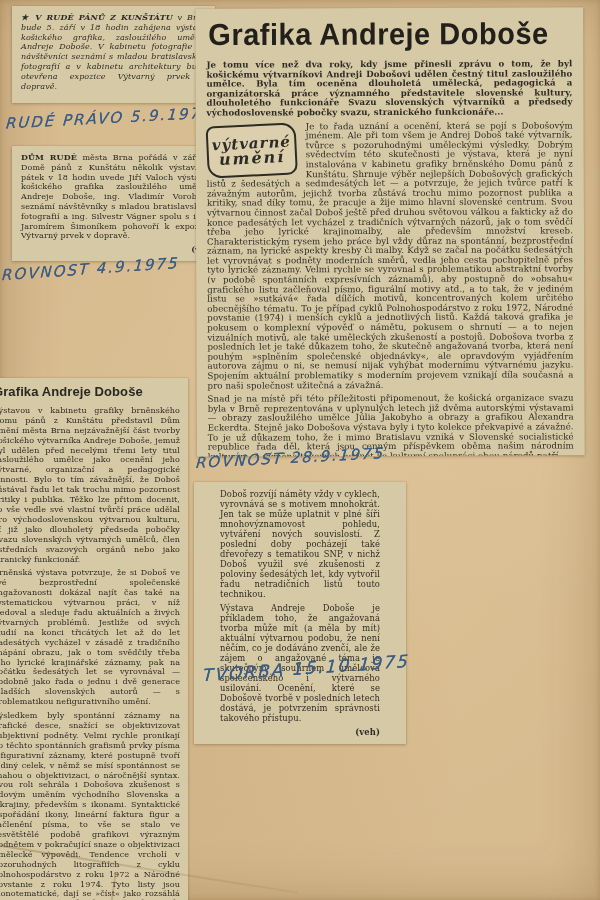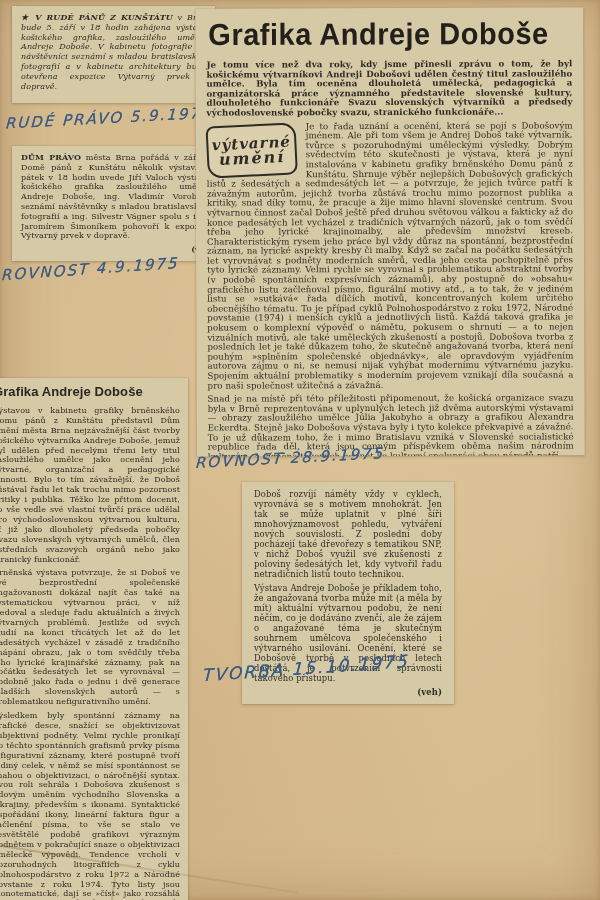--- a/index.html
+++ b/index.html
@@ -71,21 +71,21 @@
 
   <div class="clip news" style="left:12px; top:6px; width:186px; padding:7px 8px 8px 9px; font-style:italic;">
     <p><span class="lead">★</span>
       <span class="lead">V RUDÉ PÁNŮ Z KUNŠTÁTU</span>
       <span>v Brně bude 5. září v 18 hodin zahájena výstava košického grafika, zasloužilého umělce Andreje Doboše. V kabinetu fotografie se návštěvníci seznámí s mladou bratislavskou fotografií a v kabinetu architektury bude otevřena expozice Výtvarný prvek v dopravě.</span></p>
   </div>
 
   <div class="hand" style="left:6px; top:109px; font-size:15px; transform:rotate(-3deg) skewX(-8deg);">RUDÉ PRÁVO 5.9.1975</div>
 
   <div class="clip news" style="left:12px; top:146px; width:188px; padding:7px 8px 6px 9px;">
-    <p><span class="lead">DŮM PRÁVO</span>
+    <p><span class="lead">DŮM RUDÉ</span>
       <span>města Brna pořádá v září v Domě pánů z Kunštátu několik výstav. V pátek v 18 hodin uvede Jiří Valoch výstavu košického grafika zasloužilého umělce Andreje Doboše, ing. Vladimír Vorobjov seznámí návštěvníky s mladou bratislavskou fotografií a ing. Silvestr Vágner spolu s ing. Jaromírem Šimoníkem pohovoří k expozici Výtvarný prvek v dopravě.</span></p>
     <div class="sig-right">(va)</div>
   </div>
 
   <div class="hand" style="left:2px; top:260px; font-size:15px; transform:rotate(-4deg) skewX(-8deg);">ROVNOST 4.9.1975</div>
 
   <div class="clip" style="left:196px; top:8px; width:388px; height:448px; padding:8px 11px; box-sizing:border-box; transform:rotate(-0.2deg); overflow:hidden;">
     <div class="headline">Grafika Andreje Doboše</div>
     <div class="news" style="font-size:8.6px; line-height:9.6px;">
       <p class="lead">Je tomu více než dva roky, kdy jsme přinesli zprávu o tom, že byl košickému výtvarníkovi Andreji Dobošovi udělen čestný titul zasloužilého umělce. Byla tím oceněna dlouholetá umělecká, pedagogická a organizátorská práce významného představitele slovenské kultury, dlouholetého funkcionáře Svazu slovenských výtvarníků a předsedy východoslovenské pobočky svazu, stranického funkcionáře...</p>
@@ -93,21 +93,21 @@
             <span class="l1">výtvarné</span>
             <span class="l2">umění</span>
           </span><span>Je to řada uznání a ocenění, která se pojí s Dobošovým jménem. Ale při tom všem je Andrej Doboš také výtvarník, tvůrce s pozoruhodnými uměleckými výsledky. Dobrým svědectvím této skutečnosti je výstava, která je nyní instalována v kabinetu grafiky brněnského Domu pánů z Kunštátu. Shrnuje výběr nejlepších Dobošových grafických listů z šedesátých a sedmdesátých let — a potvrzuje, že jejich tvůrce patří k závažným autorům, jejichž tvorba zůstává trochu mimo pozornost publika a kritiky, snad díky tomu, že pracuje a žije mimo hlavní slovenské centrum. Svou výtvarnou činnost začal Doboš ještě před druhou světovou válkou a fakticky až do konce padesátých let vycházel z tradičních výtvarných názorů, jak o tom svědčí třeba jeho lyrické krajinomalby, ale především množství kreseb. Charakteristickým rysem jeho práce byl vždy důraz na spontánní, bezprostřední záznam, na lyrické aspekty kresby či malby. Když se začal na počátku šedesátých let vyrovnávat s podněty moderních směrů, vedla jeho cesta pochopitelně přes tyto lyrické záznamy. Velmi rychle se vyrovnal s problematikou abstraktní tvorby (v podobě spontánních expresívních záznamů), aby postupně do »obsahu« grafického listu začleňoval písmo, figurální motivy atd., a to tak, že v jediném listu se »sutkává« řada dílčích motivů, koncentrovaných kolem určitého obecnějšího tématu. To je případ cyklů Polnohospodárstvo z roku 1972, Národné povstanie (1974) i menších cyklů a jednotlivých listů. Každá taková grafika je pokusem o komplexní výpověď o námětu, pokusem o shrnutí — a to nejen vizuálních motivů, ale také uměleckých zkušeností a postojů. Dobošova tvorba z posledních let je také důkazem toho, že skutečně angažovaná tvorba, která není pouhým »splněním společenské objednávky«, ale opravdovým vyjádřením autorova zájmu o ni, se nemusí nijak vyhýbat modernímu výtvarnému jazyku. Spojením aktuální problematiky s moderním projevem vznikají díla současná a pro naši společnost užitečná a závažná.</span></p>
       <p>Snad je na místě při této příležitosti připomenout, že košická organizace svazu byla v Brně reprezentována v uplynulých letech již dvěma autorskými výstavami — obrazy zasloužilého umělce Júlia Jakobyho a obrazy a grafikou Alexandra Eckerdta. Stejně jako Dobošova výstava byly i tyto kolekce překvapivé a závažné. To je už důkazem toho, že i mimo Bratislavu vzniká v Slovenské socialistické republice řada děl, která jsou cenným příspěvkem oběma našim národním kulturám. A výměna takových hodnot ke kulturní spolupráci obou národů patří.</p>
 
     </div>
   </div>
 
   <div class="hand" style="left:196px; top:449px; font-size:15px; transform:rotate(-3deg) skewX(-8deg);">ROVNOST 28.9.1975</div>
 
-  <div class="clip news" style="left:194px; top:482px; width:212px; padding:7px 12px; box-sizing:border-box; font-size:8.4px; line-height:10px;margin-left:48px;">
+  <div class="clip news" style="left:194px; top:482px; width:212px; padding:7px 26px; box-sizing:border-box; font-size:8.4px; line-height:10px;">
     <p>Doboš rozvíjí náměty vždy v cyklech, vyrovnává se s motivem mnohokrát. Jen tak se může uplatnit v plné šíři mnohovýznamovost pohledu, vytváření nových souvislostí. Z poslední doby pocházejí také dřevořezy s tematikou SNP, v nichž Doboš využil své zkušenosti z poloviny šedesátých let, kdy vytvořil řadu netradičních listů touto technikou.</p>
     <p>Výstava Andreje Doboše je příkladem toho, že angažovaná tvorba může mít (a měla by mít) aktuální výtvarnou podobu, že není něčím, co je dodáváno zvenčí, ale že zájem o angažované téma je skutečným souhrnem umělcova společenského i výtvarného usilování. Ocenění, které se Dobošově tvorbě v posledních letech dostává, je potvrzením správnosti takového přístupu.</p>
     <div class="sig-right">(veh)</div>
   </div>
 
   <div class="hand" style="left:203px; top:658px; font-size:17px; transform:rotate(-4deg) skewX(-8deg);">TVORBA 15.10.1975</div>
 
   <div class="clip news" style="left:-14px; top:378px; width:202px; padding:9px 8px 10px 7px; box-sizing:border-box; font-size:8px; line-height:9.9px;">
     <div class="left-headline">Grafika Andreje Doboše</div>
     <p>Výstavou v kabinetu grafiky brněnského Domu pánů z Kunštátu představil Dům umění města Brna nejzávažnější část tvorby košického výtvarníka Andreje Doboše, jemuž byl udělen před necelými třemi lety titul zasloužilého umělce jako ocenění jeho výtvarné, organizační a pedagogické činnosti. Bylo to tím závažnější, že Doboš zůstával řadu let tak trochu mimo pozornost kritiky i publika. Těžko lze přitom docenit, co vše vedle své vlastní tvůrčí práce udělal pro východoslovenskou výtvarnou kulturu, ať již jako dlouholetý předseda pobočky Svazu slovenských výtvarných umělců, člen ústředních svazových orgánů nebo jako stranický funkcionář.</p>

